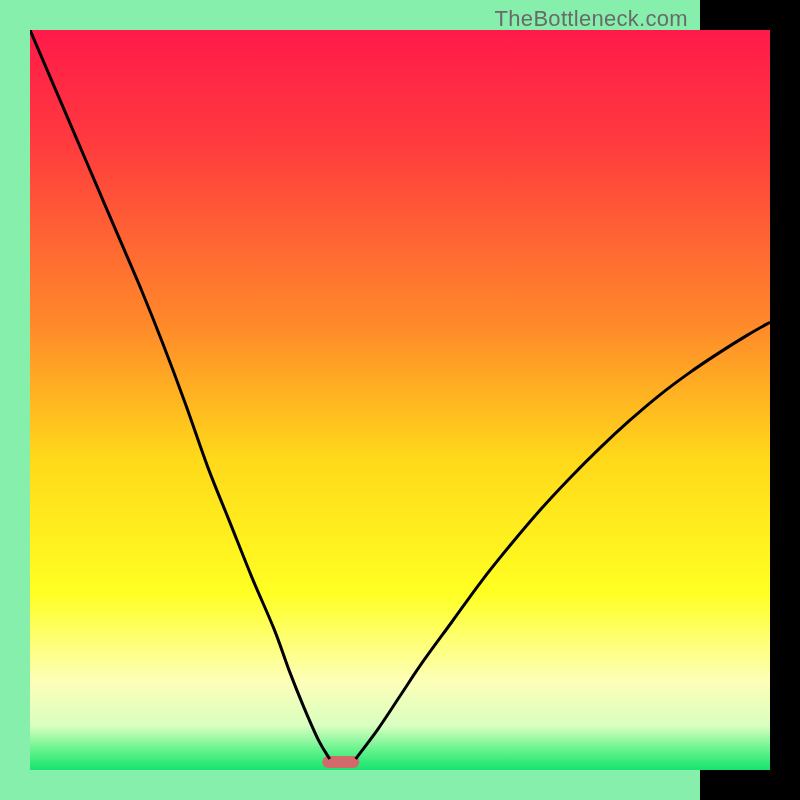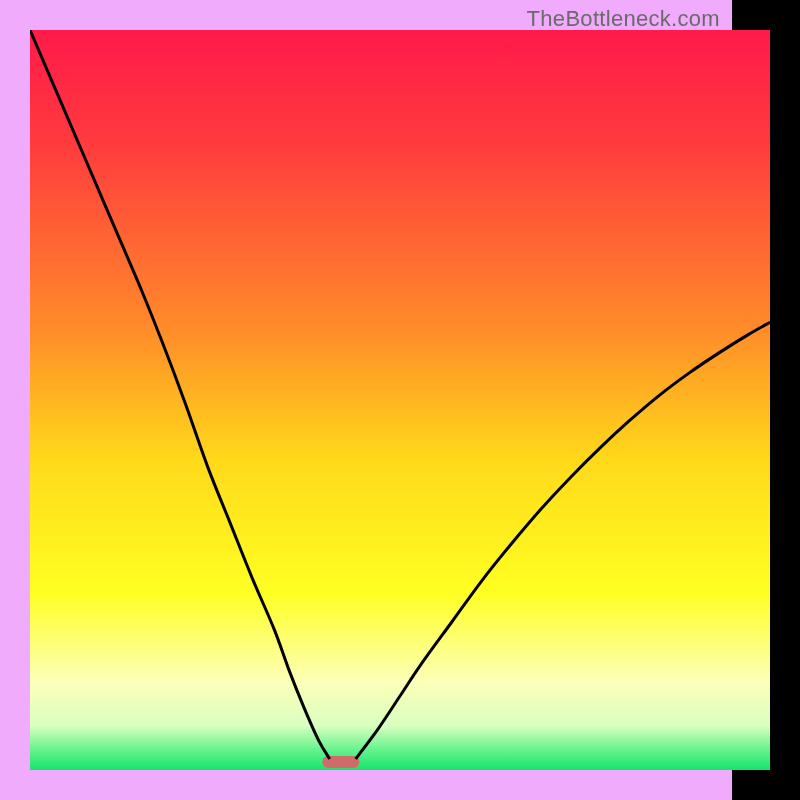--- a/index.html
+++ b/index.html
@@ -8,22 +8,21 @@
     width: 800px;
     height: 800px;
     overflow: hidden;
     background: #000;
     font-family: Arial, Helvetica, sans-serif;
   }
   .frame {
     position: relative;
     width: 700px;
     height: 800px;
-    background: #f0abfc;
-    padding-left: 32px;
+    background: #86efac;
   }
   .plot {
     position: absolute;
     left: 30px;
     top: 30px;
     width: 740px;
     height: 740px;
   }
   .watermark {
     position: absolute;

